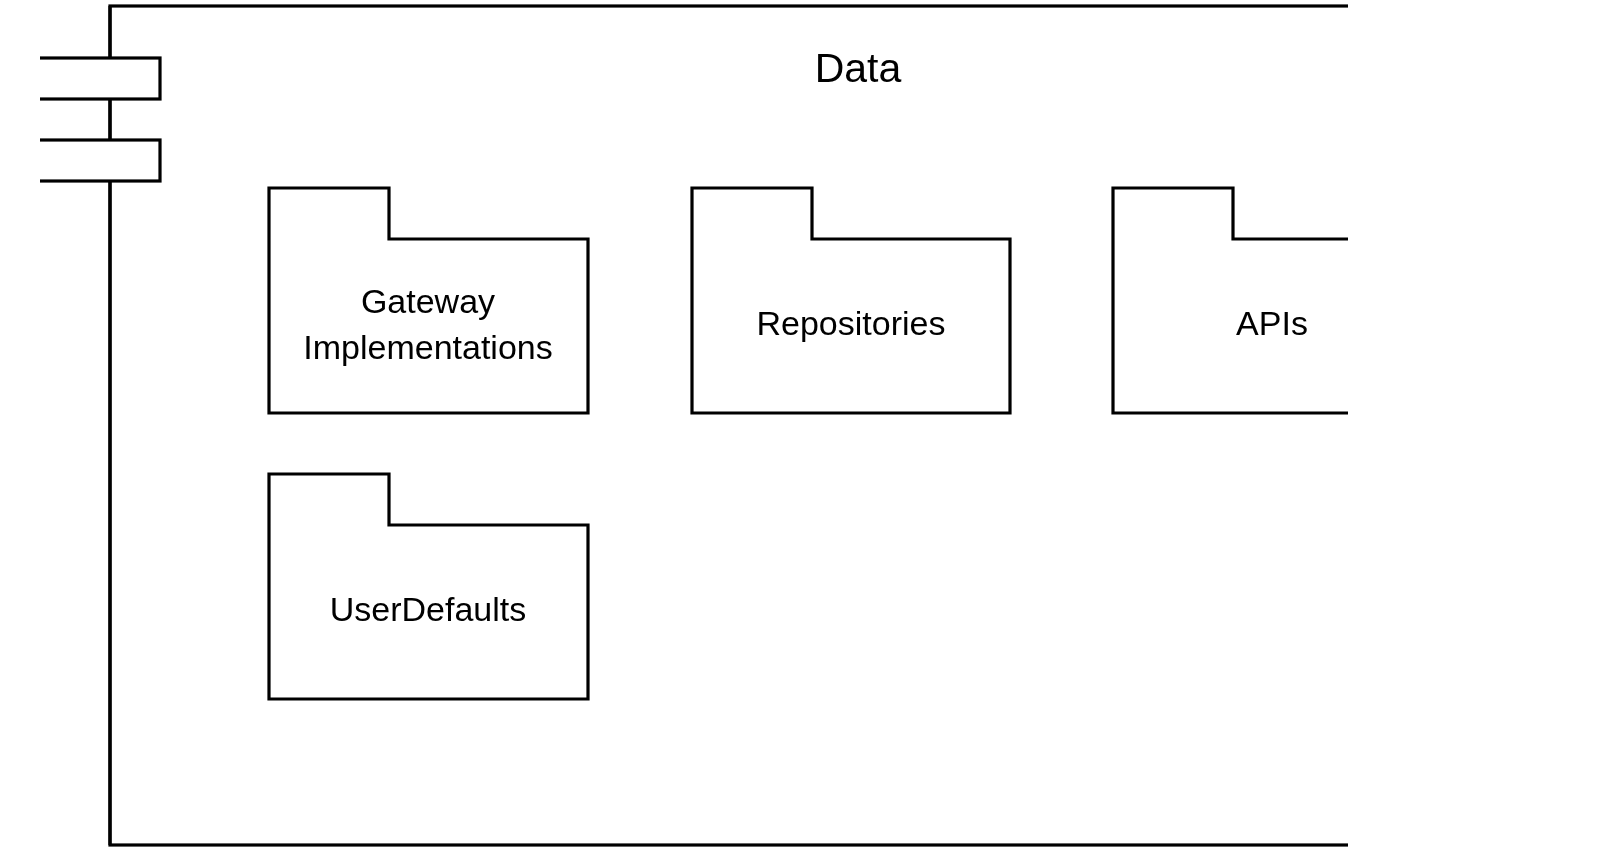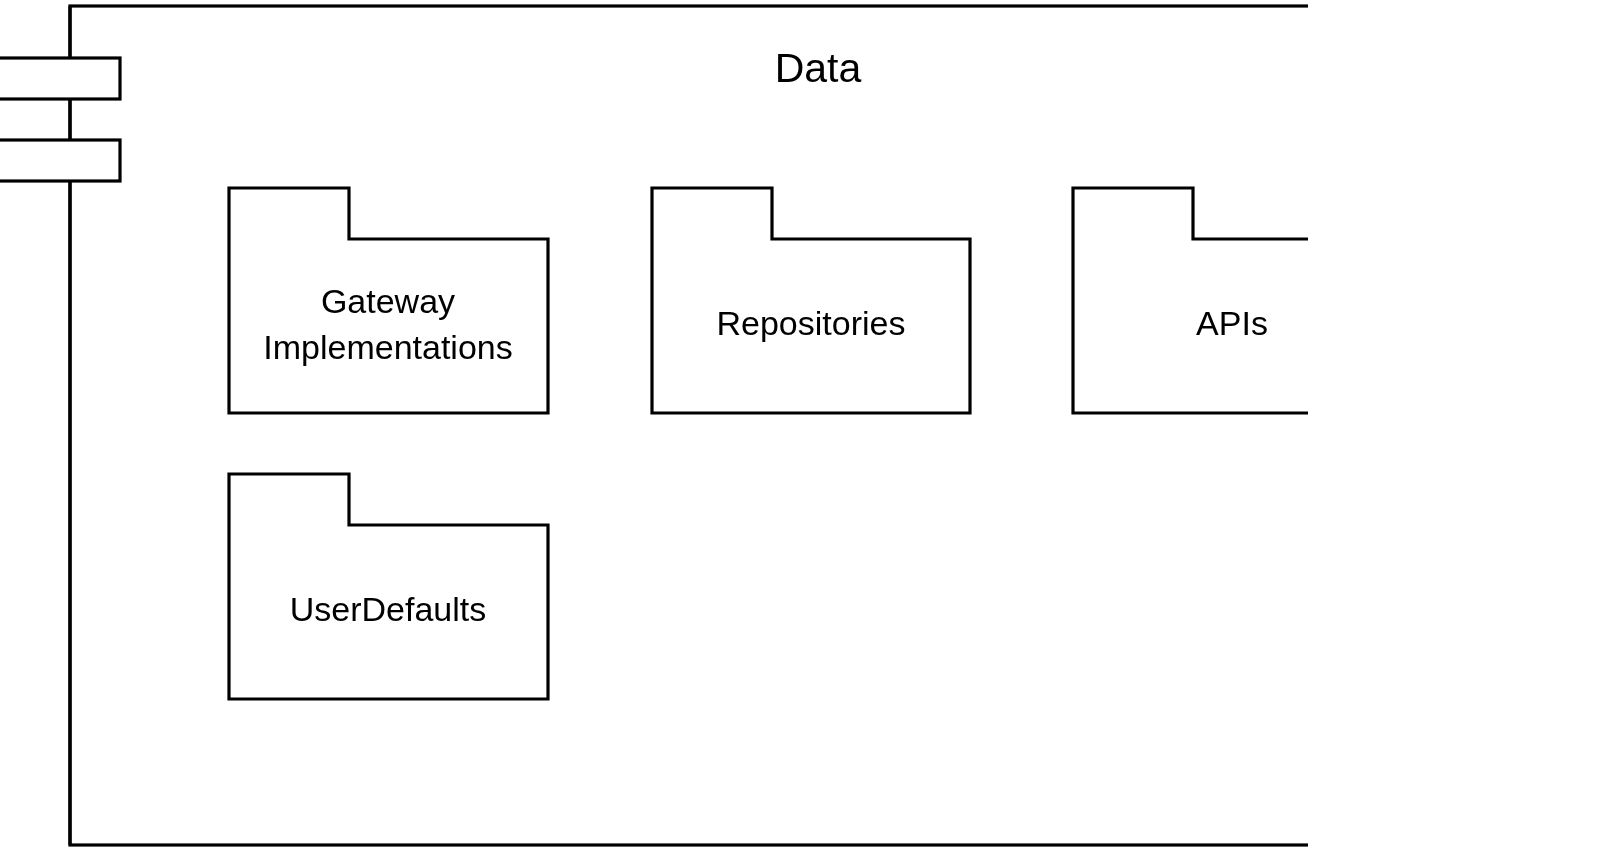--- a/index.html
+++ b/index.html
@@ -9,20 +9,21 @@
   }
   body {
     font-family: "Liberation Sans", sans-serif;
   }
   #diagram-root {
     position: relative;
     width: 1308px;
     height: 856px;
     background: #ffffff;
     overflow: hidden;
+    margin-left: 40px;
   }
   #diagram-svg {
     position: absolute;
     left: 0;
     top: 0;
     width: 1622px;
     height: 856px;
   }
   .stroke-shape {
     fill: #ffffff;

